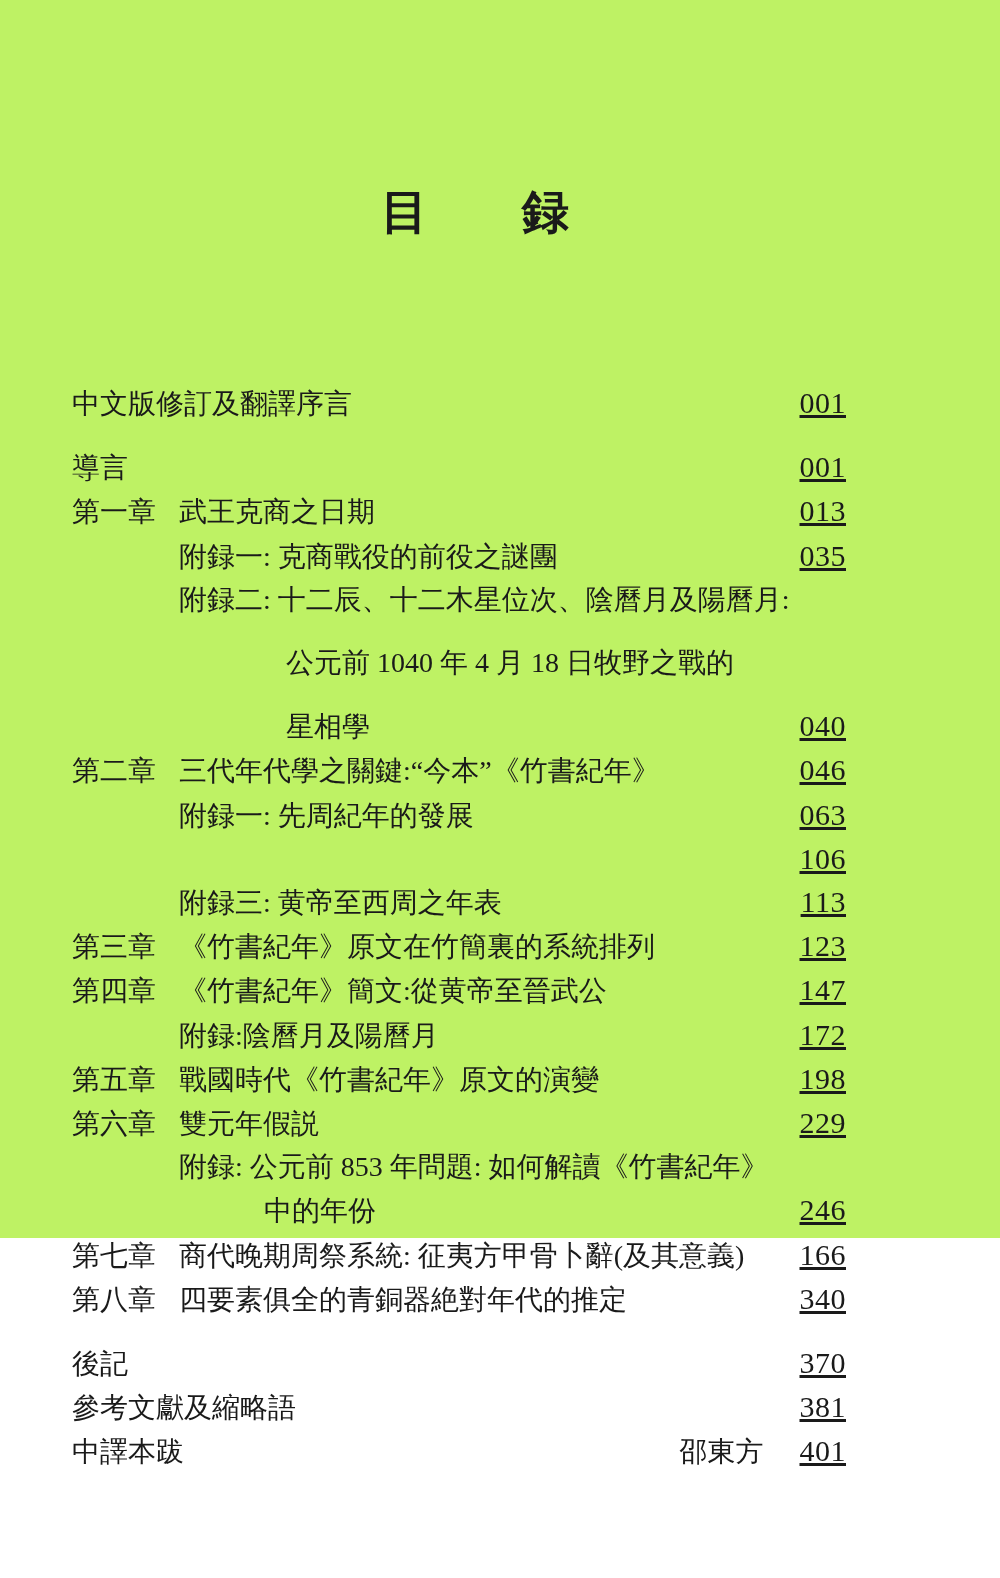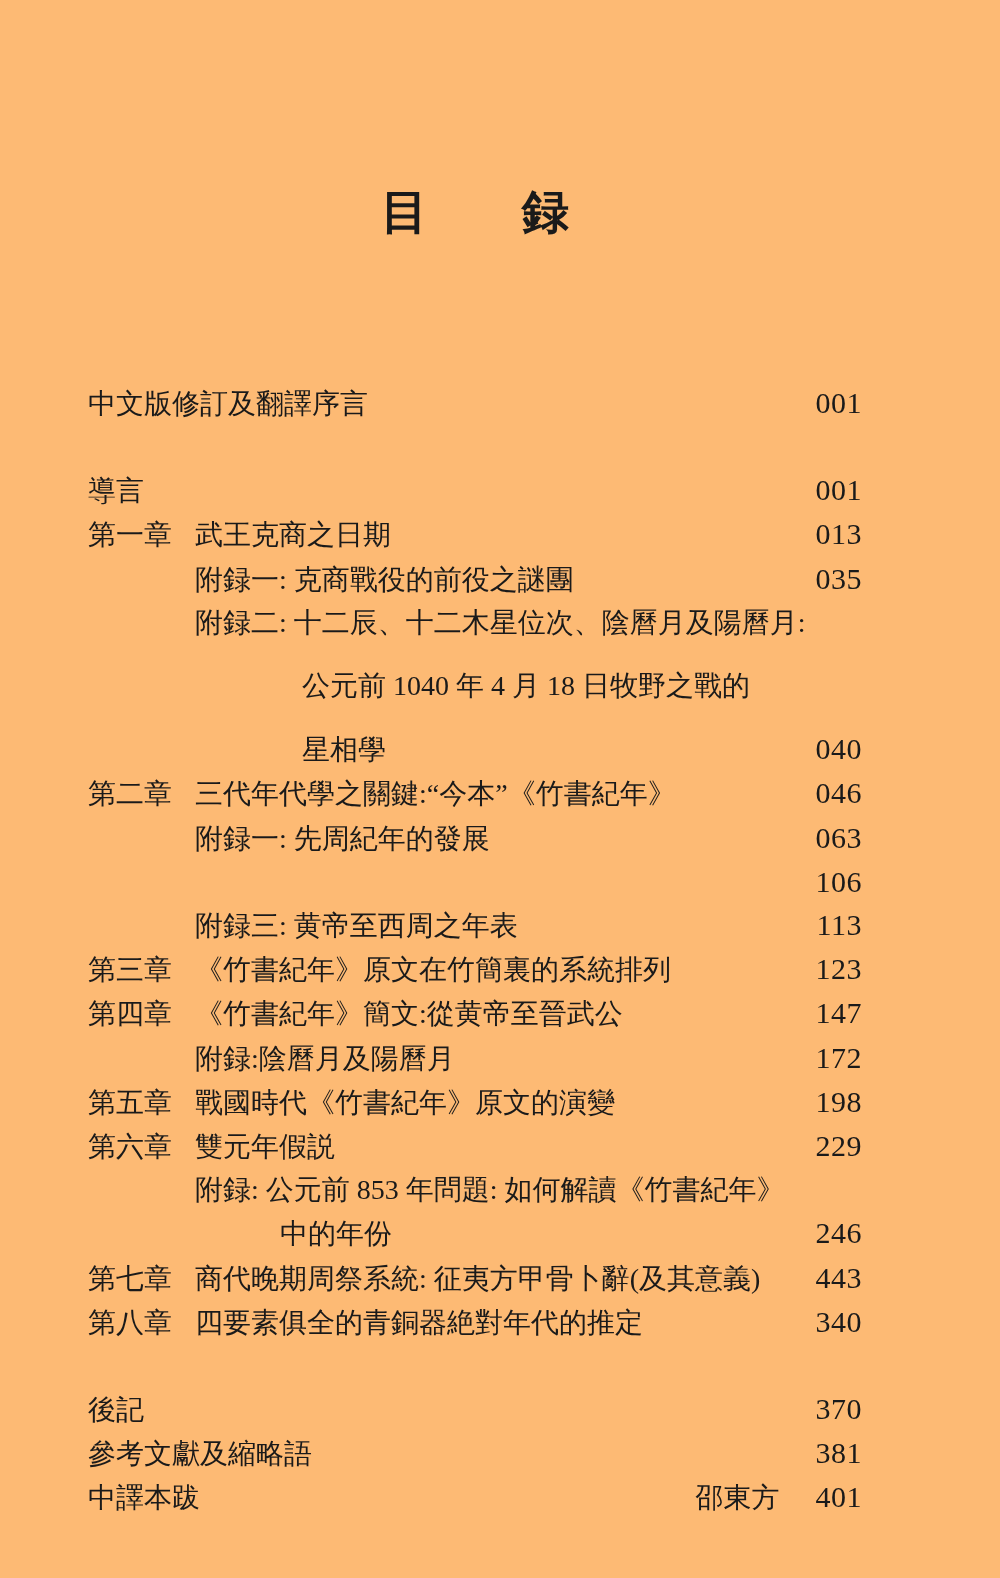--- a/index.html
+++ b/index.html
@@ -5,56 +5,57 @@
   html, body { margin: 0; padding: 0; }
   body {
     width: 1000px; height: 1578px;
     background: #ffffff;
     font-family: "Liberation Serif", "DejaVu Serif", serif;
     color: #1a1a1a;
     overflow: hidden;
   }
   .sheet {
     position: relative;
-    width: 1000px; height: 1578px;
-    background: #fdba74;
+    width: 1000px; height: 1238px;
+    background: #bef264;
   }
   .doc-title {
     position: absolute;
     top: 186px; left: 88px; width: 774px;
     margin: 0;
     text-align: center;
     font-size: 47px;
     font-weight: bold;
     line-height: 52px;
     letter-spacing: 0;
   }
   .toc {
     position: absolute;
-    top: 381px; left: 88px; width: 774px;
+    top: 381px; left: 72px; width: 774px;
   }
   .toc-row {
     display: flex;
     align-items: baseline;
     line-height: 43.2px;
     font-size: 28px;
     white-space: nowrap;
   }
-  .gap-before { margin-top: 43px; }
+  .gap-before { margin-top: 20px; }
   .chapter-label { flex: 0 0 107px; }
   .t-appendix { padding-left: 107px; gap: 13px; }
   .t-cont  { padding-left: 214px; margin-top: 20px; }
   .t-cont2 { padding-left: 192px; }
   .entry-title { flex: 0 0 auto; }
   .spacer { flex: 1 1 auto; min-width: 10px; }
   .translator { flex: 0 0 auto; margin-right: 36px; }
   .page-num {
     flex: 0 0 auto;
     font-size: 30px;
     letter-spacing: 0.5px;
+    text-decoration: underline;
   }
 </style>
 </head>
 <body>
 
 <div class="sheet">
   <h1 class="doc-title">目　　録</h1>
 
   <div class="toc" id="toc-list">
       <div class="toc-row t-plain">
@@ -146,21 +147,21 @@
       </div>
       <div class="toc-row t-cont2">
         <span class="entry-title">中的年份</span>
         <span class="spacer"></span>
         <span class="page-num">246</span>
       </div>
       <div class="toc-row t-chapter">
         <span class="chapter-label">第七章</span>
         <span class="entry-title">商代晚期周祭系統: 征夷方甲骨卜辭(及其意義)</span>
         <span class="spacer"></span>
-        <span class="page-num">443</span>
+        <span class="page-num">166</span>
       </div>
       <div class="toc-row t-chapter">
         <span class="chapter-label">第八章</span>
         <span class="entry-title">四要素俱全的青銅器絶對年代的推定</span>
         <span class="spacer"></span>
         <span class="page-num">340</span>
       </div>
       <div class="toc-row t-plain gap-before">
         <span class="entry-title">後記</span>
         <span class="spacer"></span>

